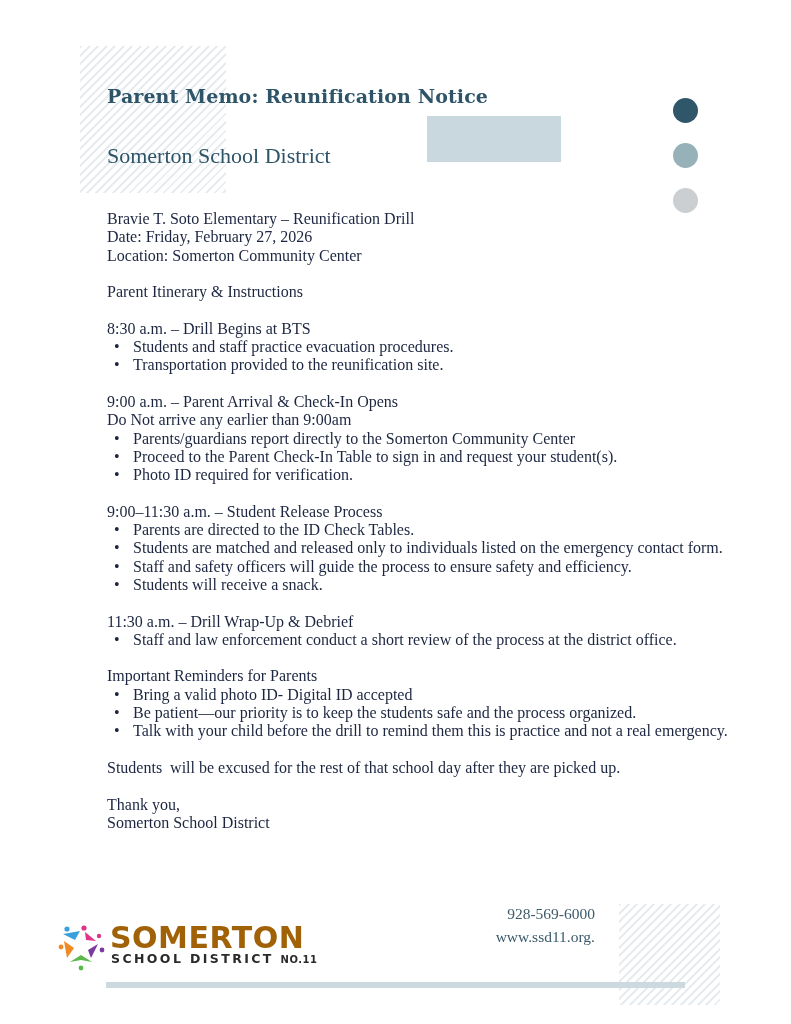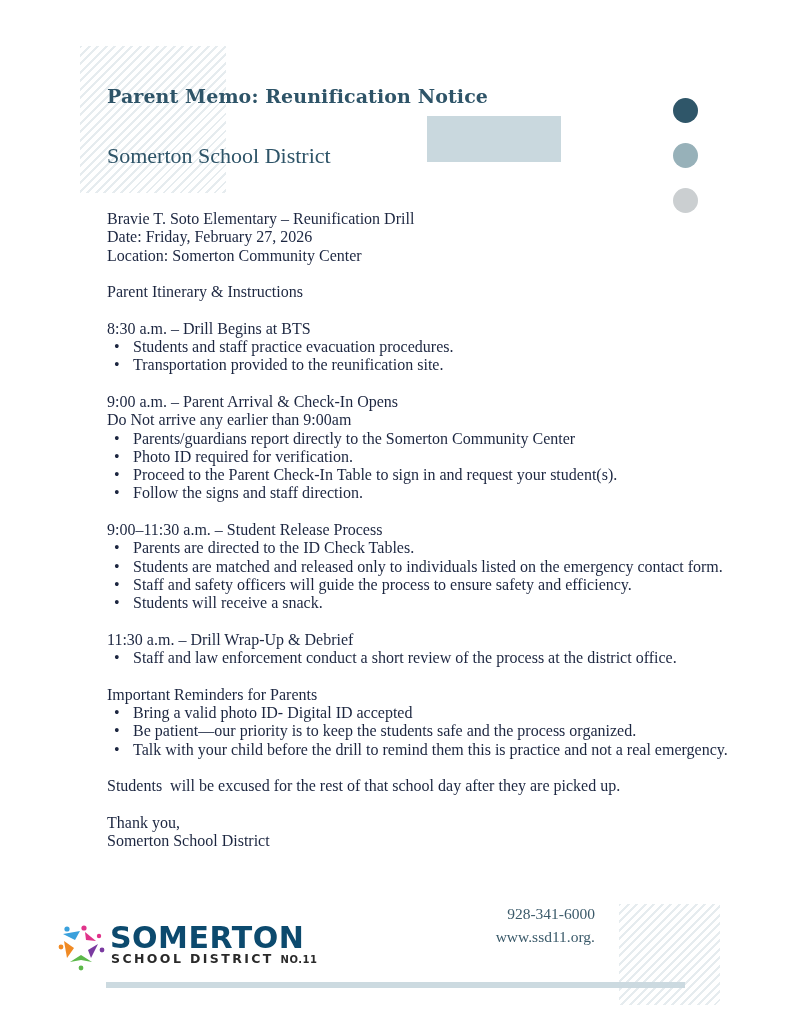--- a/index.html
+++ b/index.html
@@ -28,21 +28,21 @@
   }
   .body-text p { margin: 0; }
   .gap { height: 18.3px; }
   .body-text ul { margin: 0; padding: 0 0 0 26px; list-style: none; }
   .body-text li { position: relative; }
   .body-text li::before { content: "\2022"; position: absolute; left: -19px; top: 0; }
   .logo { position: absolute; left: 58px; top: 922px; width: 250px; height: 46px; }
   .logo-word {
     position: absolute; left: 52px; top: 0px;
     font-family: "DejaVu Sans", sans-serif; font-weight: bold; font-size: 30px; line-height: 32px;
-    color: #0c4a6e; letter-spacing: 0.5px;
+    color: #a16207; letter-spacing: 0.5px;
   }
   .logo-sub {
     position: absolute; left: 53px; top: 30px;
     font-family: "DejaVu Sans", sans-serif; font-weight: bold; font-size: 12.5px; line-height: 14px;
     color: #2a2a2a; letter-spacing: 2.4px; white-space: nowrap;
   }
   .logo-sub .no { font-size: 10px; letter-spacing: 0.5px; }
   .contact {
     position: absolute; right: 196px; top: 902px; text-align: right;
     font-family: "Liberation Serif", serif; font-size: 15.5px; line-height: 23px; color: #3b5a6a;
@@ -80,23 +80,22 @@
       <li>Transportation provided to the reunification site.</li>
     </ul>
   </div>
   <div class="gap"></div>
 
   <div>
     <p>9:00 a.m. – Parent Arrival &amp; Check-In Opens</p>
     <p>Do Not arrive any earlier than 9:00am</p>
     <ul>
       <li>Parents/guardians report directly to the Somerton Community Center</li>
+      <li>Proceed to the Parent Check-In Table to sign in and request your student(s).</li>
       <li>Photo ID required for verification.</li>
-      <li>Proceed to the Parent Check-In Table to sign in and request your student(s).</li>
-      <li>Follow the signs and staff direction.</li>
     </ul>
   </div>
   <div class="gap"></div>
 
   <div>
     <p>9:00–11:30 a.m. – Student Release Process</p>
     <ul>
       <li>Parents are directed to the ID Check Tables.</li>
       <li>Students are matched and released only to individuals listed on the emergency contact form.</li>
       <li>Staff and safety officers will guide the process to ensure safety and efficiency.</li>
@@ -146,17 +145,17 @@
     <path d="M40 20 L33 34 L30 26 Z" fill="#7a3aa0"></path>
 
     <circle cx="23" cy="44" r="2.4" fill="#5cb84a"></circle>
     <path d="M12 38 L23 31 L34 38 L23 36 Z" fill="#5cb84a"></path>
   </svg>
   <div class="logo-word">SOMERTON</div>
   <div class="logo-sub"><span>SCHOOL DISTRICT</span> <span class="no">NO.11</span></div>
 </div>
 
 <div class="contact">
-  <div>928-341-6000</div>
+  <div>928-569-6000</div>
   <div>www.ssd11.org.</div>
 </div>
 
 <div class="bottom-bar"></div>
 
 </body></html>

